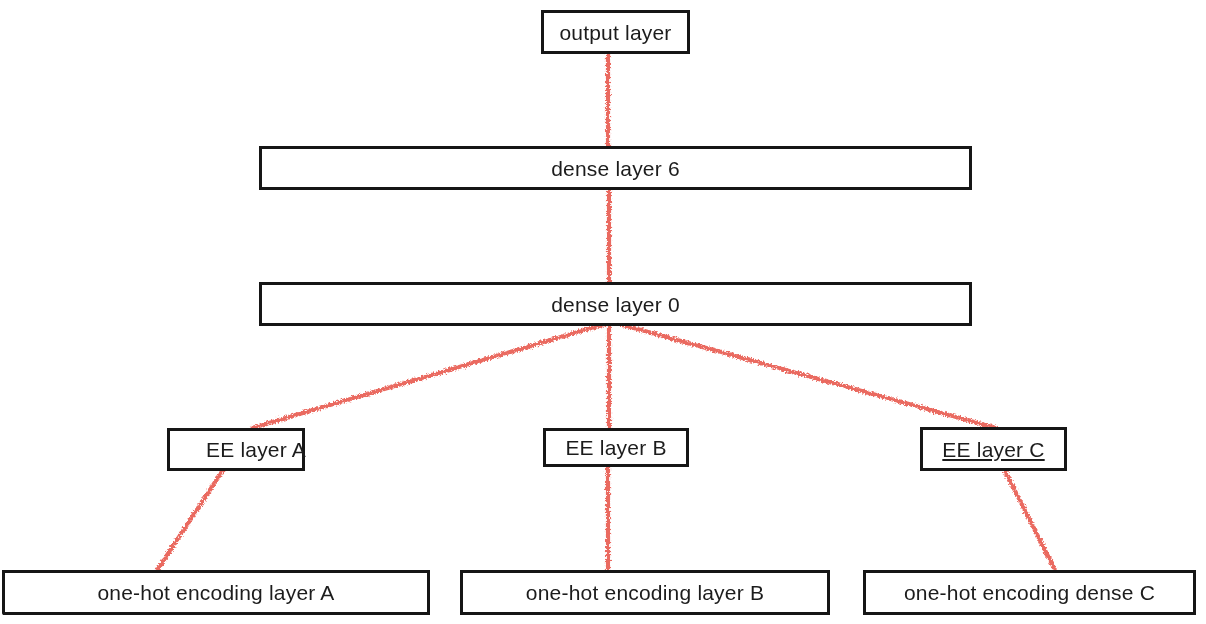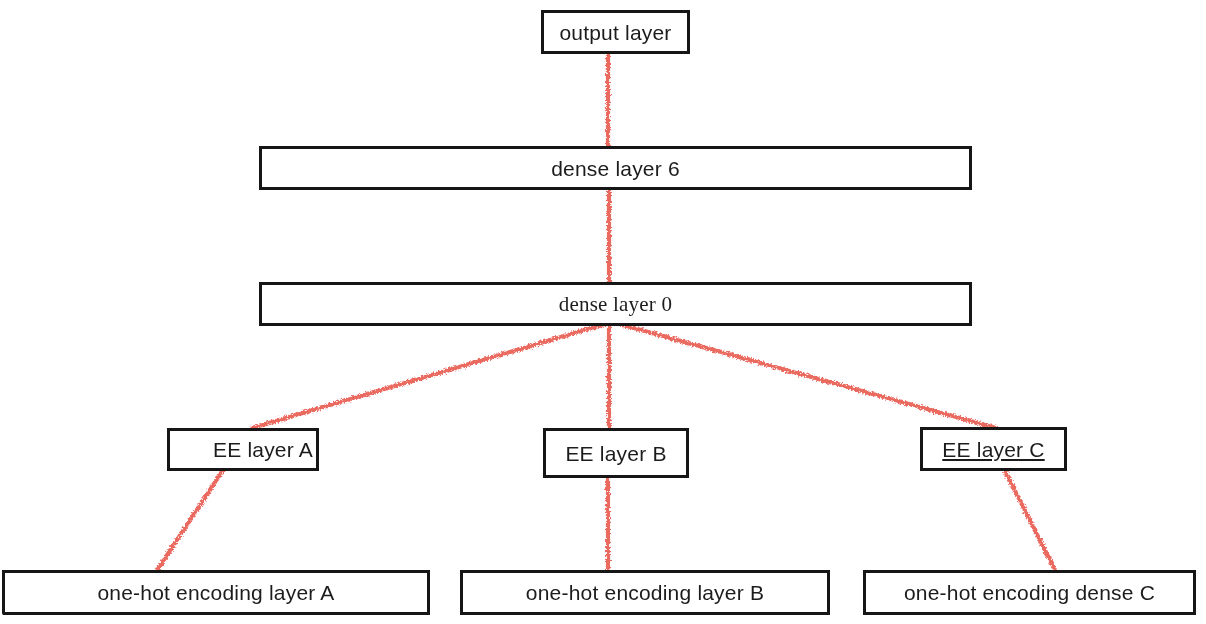--- a/index.html
+++ b/index.html
@@ -62,27 +62,27 @@
         <line x1="1003" y1="467" x2="1056" y2="572" stroke="#ea6a61" stroke-width="4.2" stroke-linecap="round"></line>
       </g>
   </svg>
 
 <div class="node" style="left: 541px; top: 10px; width: 149px; height: 44px; border-color: rgb(22, 22, 22); background: rgb(255, 255, 255);">
       <span class="node-label" style="color: rgb(28, 28, 28);">output layer</span>
     </div>
     <div class="node" style="left: 259px; top: 146px; width: 713px; height: 44px; border-color: rgb(22, 22, 22); background: rgb(255, 255, 255);">
       <span class="node-label" style="color: rgb(28, 28, 28);">dense layer 6</span>
     </div>
-    <div class="node" style="left: 259px; top: 282px; width: 713px; height: 44px; border-color: rgb(22, 22, 22); background: rgb(255, 255, 255); font-family: Liberation Serif, serif;">
+    <div class="node" style="left: 259px; top: 282px; width: 713px; height: 44px; border-color: rgb(22, 22, 22); background: rgb(255, 255, 255);">
       <span class="node-label" style="color: rgb(28, 28, 28);">dense layer 0</span>
     </div>
-    <div class="node" style="left: 167px; top: 428px; width: 152px; height: 43px; border-color: rgb(22, 22, 22); background: rgb(255, 255, 255); padding-left: 40px;">
+    <div class="node" style="left: 167px; top: 428px; width: 138px; height: 43px; border-color: rgb(22, 22, 22); background: rgb(255, 255, 255); padding-left: 40px;">
       <span class="node-label" style="color: rgb(28, 28, 28);">EE layer A</span>
     </div>
-    <div class="node" style="left: 543px; top: 428px; width: 146px; height: 50px; border-color: rgb(22, 22, 22); background: rgb(255, 255, 255);">
+    <div class="node" style="left: 543px; top: 428px; width: 146px; height: 39px; border-color: rgb(22, 22, 22); background: rgb(255, 255, 255);">
       <span class="node-label" style="color: rgb(28, 28, 28);">EE layer B</span>
     </div>
     <div class="node" style="left: 920px; top: 427px; width: 147px; height: 44px; border-color: rgb(22, 22, 22); background: rgb(255, 255, 255);">
       <span class="node-label" style="color: rgb(28, 28, 28); text-decoration: underline;">EE layer C</span>
     </div>
     <div class="node" style="left: 2px; top: 570px; width: 428px; height: 45px; border-color: rgb(22, 22, 22); background: rgb(255, 255, 255);">
       <span class="node-label" style="color: rgb(28, 28, 28);">one-hot encoding layer A</span>
     </div>
     <div class="node" style="left: 460px; top: 570px; width: 370px; height: 45px; border-color: rgb(22, 22, 22); background: rgb(255, 255, 255);">
       <span class="node-label" style="color: rgb(28, 28, 28);">one-hot encoding layer B</span>

